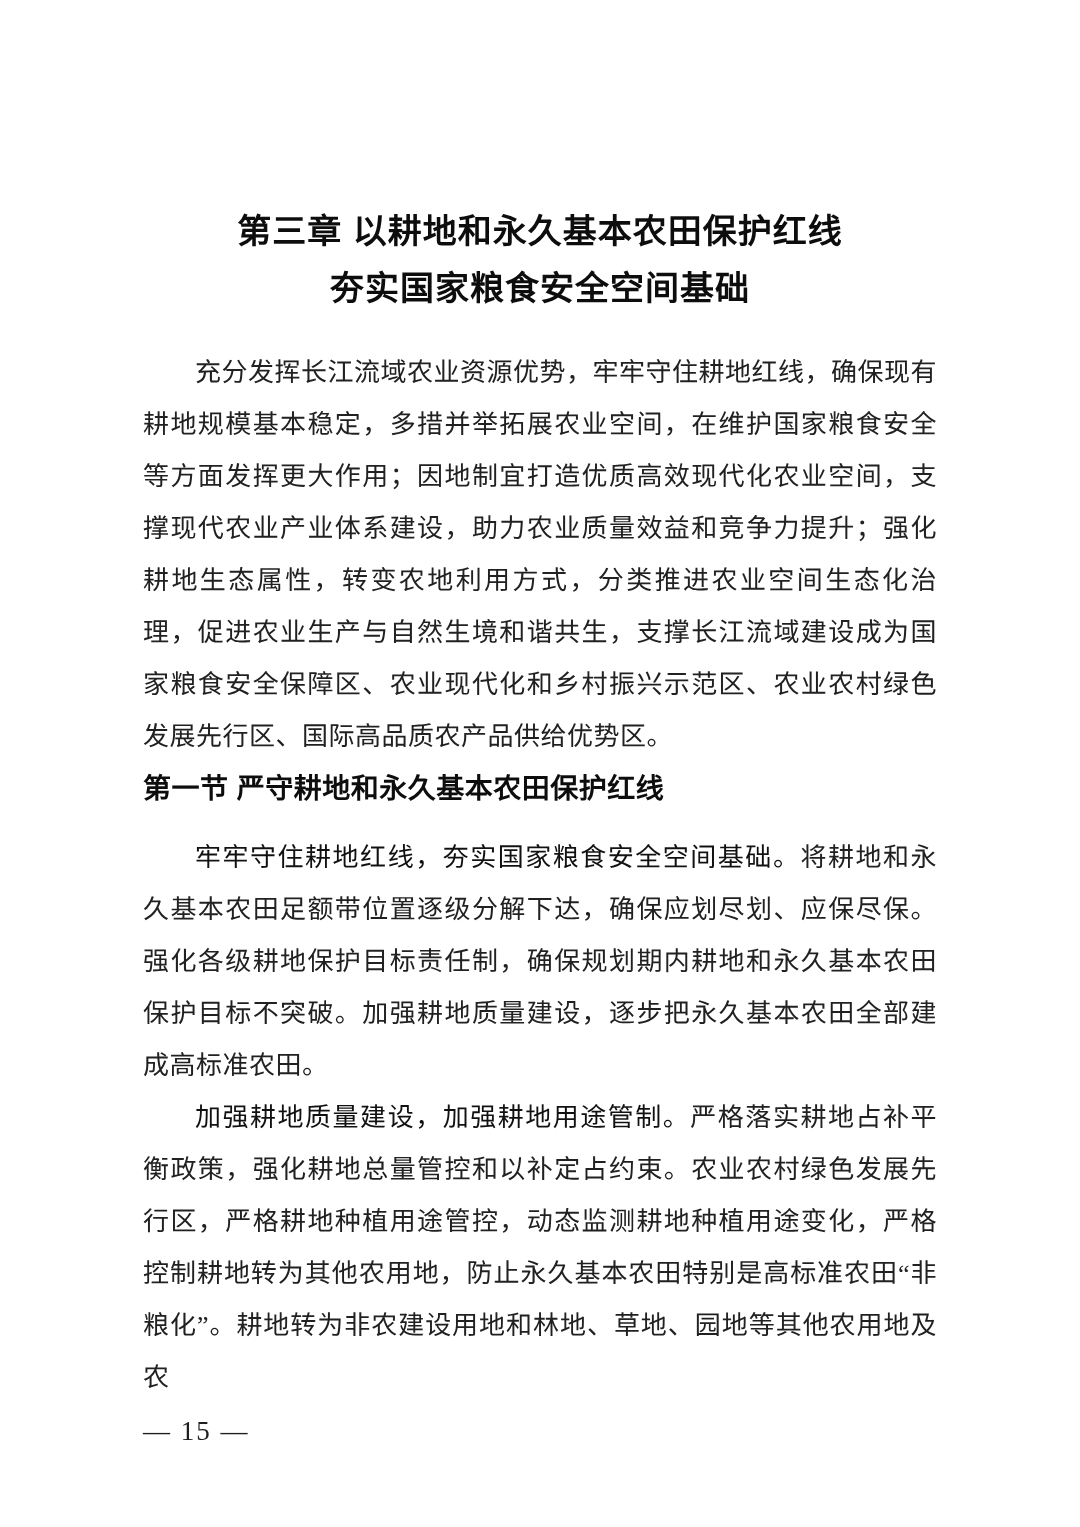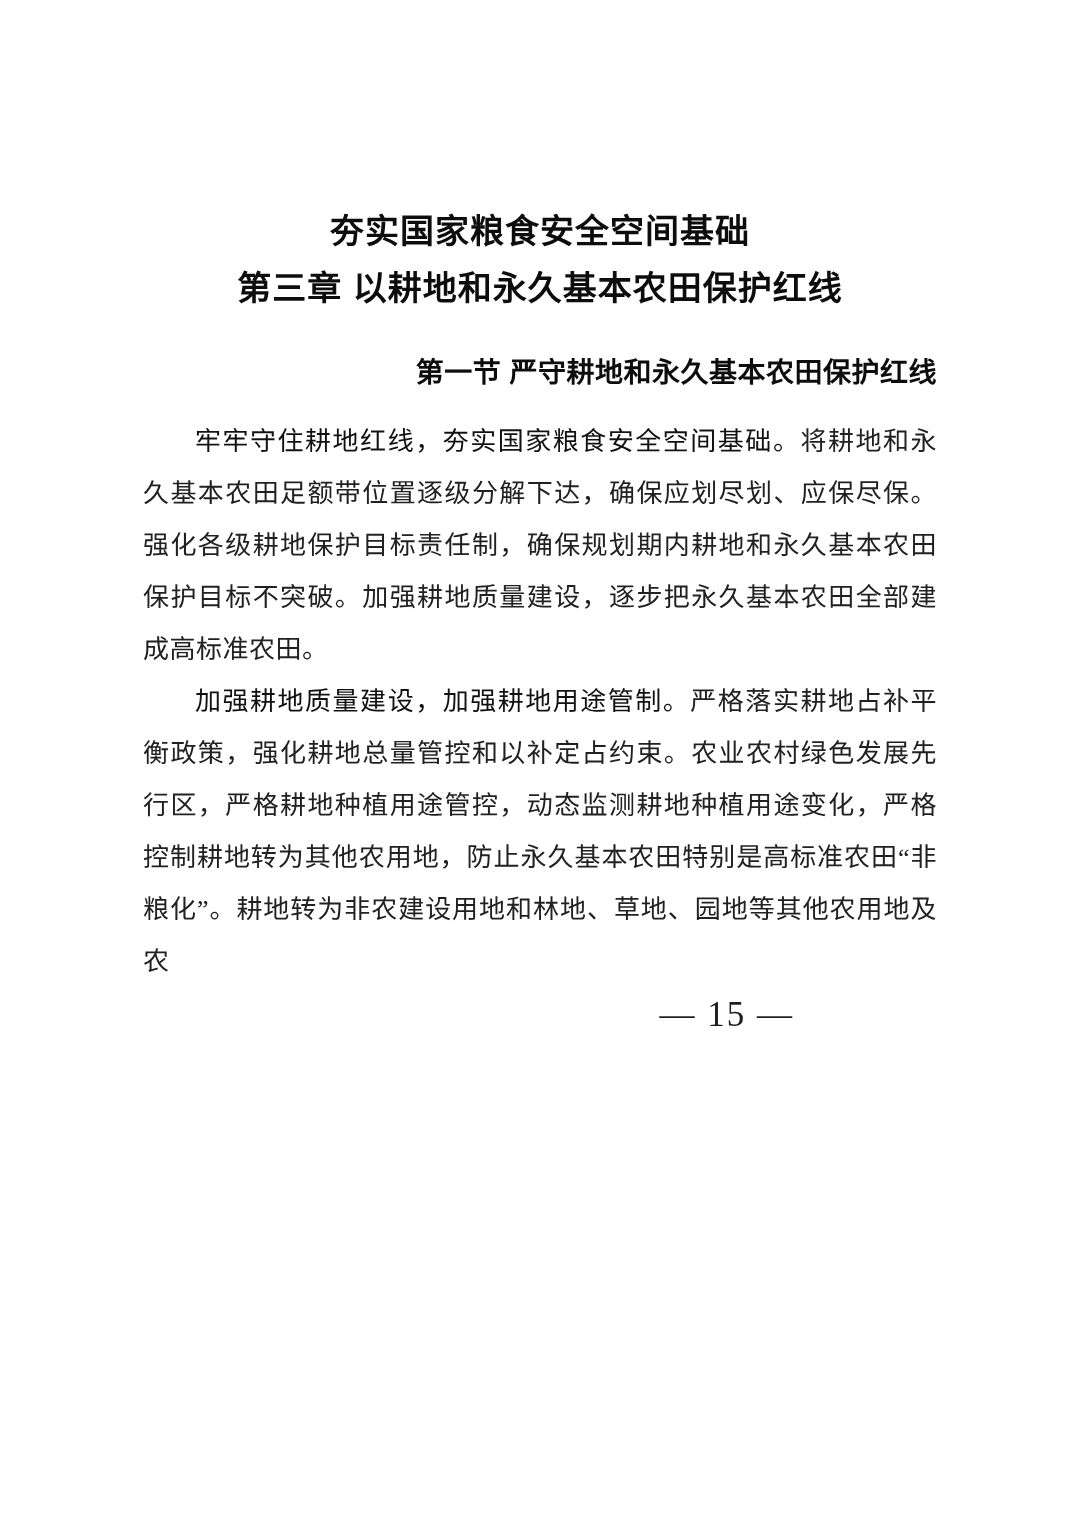--- a/index.html
+++ b/index.html
@@ -49,48 +49,49 @@
     font-weight: normal;
     color: #111111;
   }
   .section-title {
     margin: 0;
     padding: 0;
     font-family: "Liberation Sans", "DejaVu Sans", sans-serif;
     font-weight: bold;
     font-size: 28px;
     line-height: 52px;
-    text-align: right;
+    text-align: left;
     color: #0d0d0d;
     letter-spacing: 0.5px;
   }
   .para-after-heading {
     margin-top: 17px;
   }
   .page-footer {
     margin-top: 10px;
     padding-right: 143px;
-    text-align: right;
-    font-size: 35px;
+    text-align: left;
+    font-size: 27px;
     line-height: 34px;
     color: #1e1e1e;
     letter-spacing: 2px;
   }
 </style>
 </head>
 <body>
 
 <div class="page">
   <div class="content">
 
     <h1 class="chapter-title">
+      <span class="title-line">第三章 以耕地和永久基本农田保护红线</span>
       <span class="title-line">夯实国家粮食安全空间基础</span>
-      <span class="title-line">第三章 以耕地和永久基本农田保护红线</span>
     </h1>
 
+    <p class="body-para">充分发挥长江流域农业资源优势，牢牢守住耕地红线，确保现有耕地规模基本稳定，多措并举拓展农业空间，在维护国家粮食安全等方面发挥更大作用；因地制宜打造优质高效现代化农业空间，支撑现代农业产业体系建设，助力农业质量效益和竞争力提升；强化耕地生态属性，转变农地利用方式，分类推进农业空间生态化治理，促进农业生产与自然生境和谐共生，支撑长江流域建设成为国家粮食安全保障区、农业现代化和乡村振兴示范区、农业农村绿色发展先行区、国际高品质农产品供给优势区。</p>
 
     <h2 class="section-title">第一节 严守耕地和永久基本农田保护红线</h2>
 
     <p class="body-para para-after-heading">
       <span class="lead">牢牢守住耕地红线，夯实国家粮食安全空间基础。</span><span>将耕地和永久基本农田足额带位置逐级分解下达，确保应划尽划、应保尽保。强化各级耕地保护目标责任制，确保规划期内耕地和永久基本农田保护目标不突破。加强耕地质量建设，逐步把永久基本农田全部建成高标准农田。</span>
     </p>
 
     <p class="body-para">
       <span class="lead">加强耕地质量建设，加强耕地用途管制。</span><span>严格落实耕地占补平衡政策，强化耕地总量管控和以补定占约束。农业农村绿色发展先行区，严格耕地种植用途管控，动态监测耕地种植用途变化，严格控制耕地转为其他农用地，防止永久基本农田特别是高标准农田“非粮化”。耕地转为非农建设用地和林地、草地、园地等其他农用地及农</span>
     </p>

